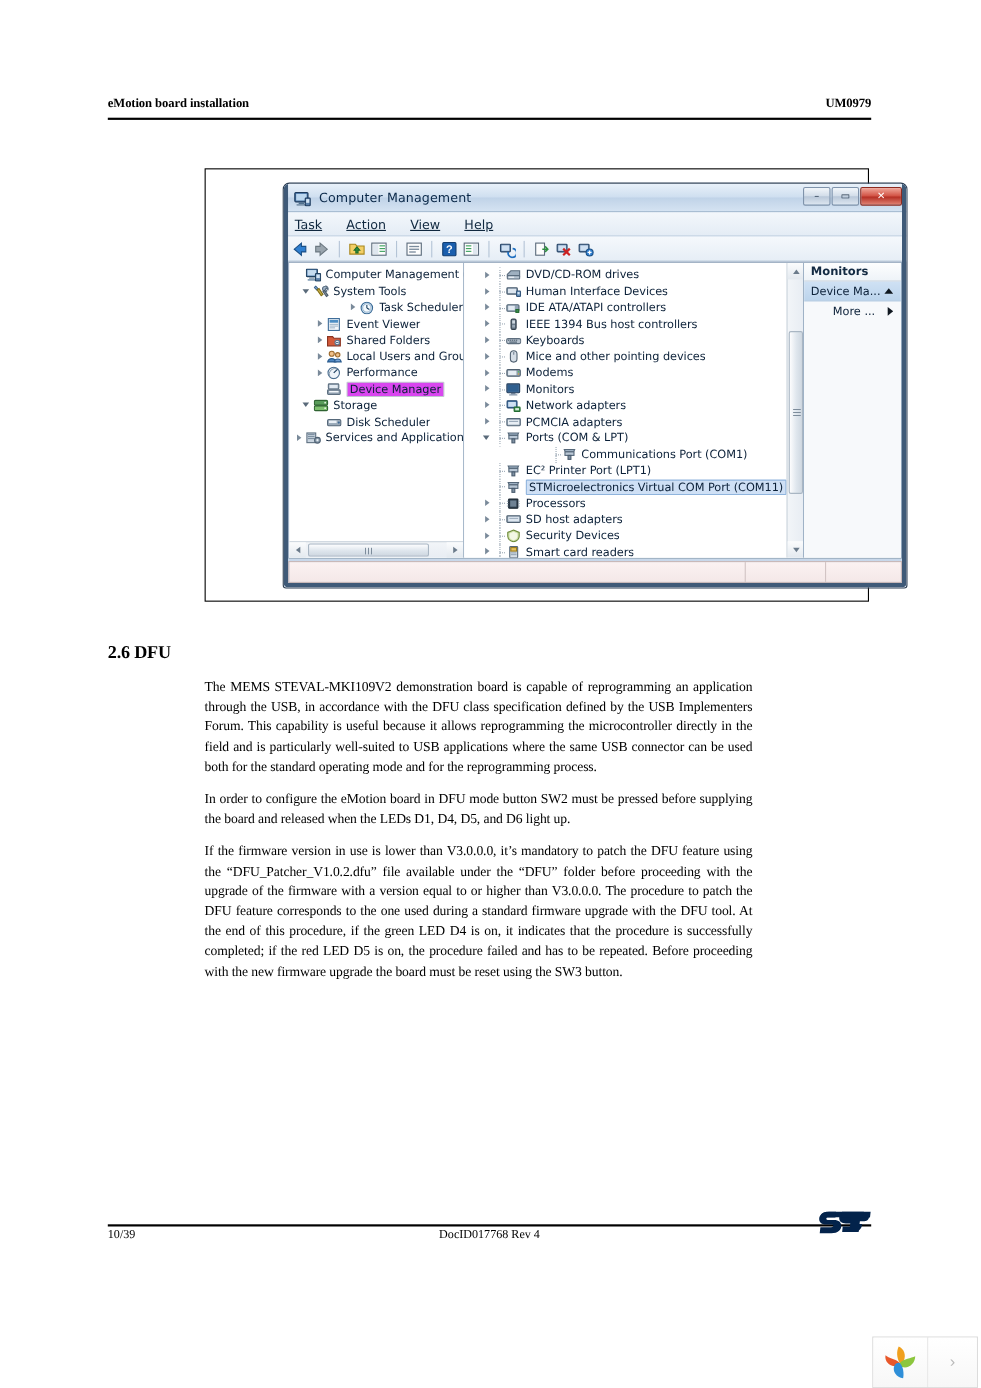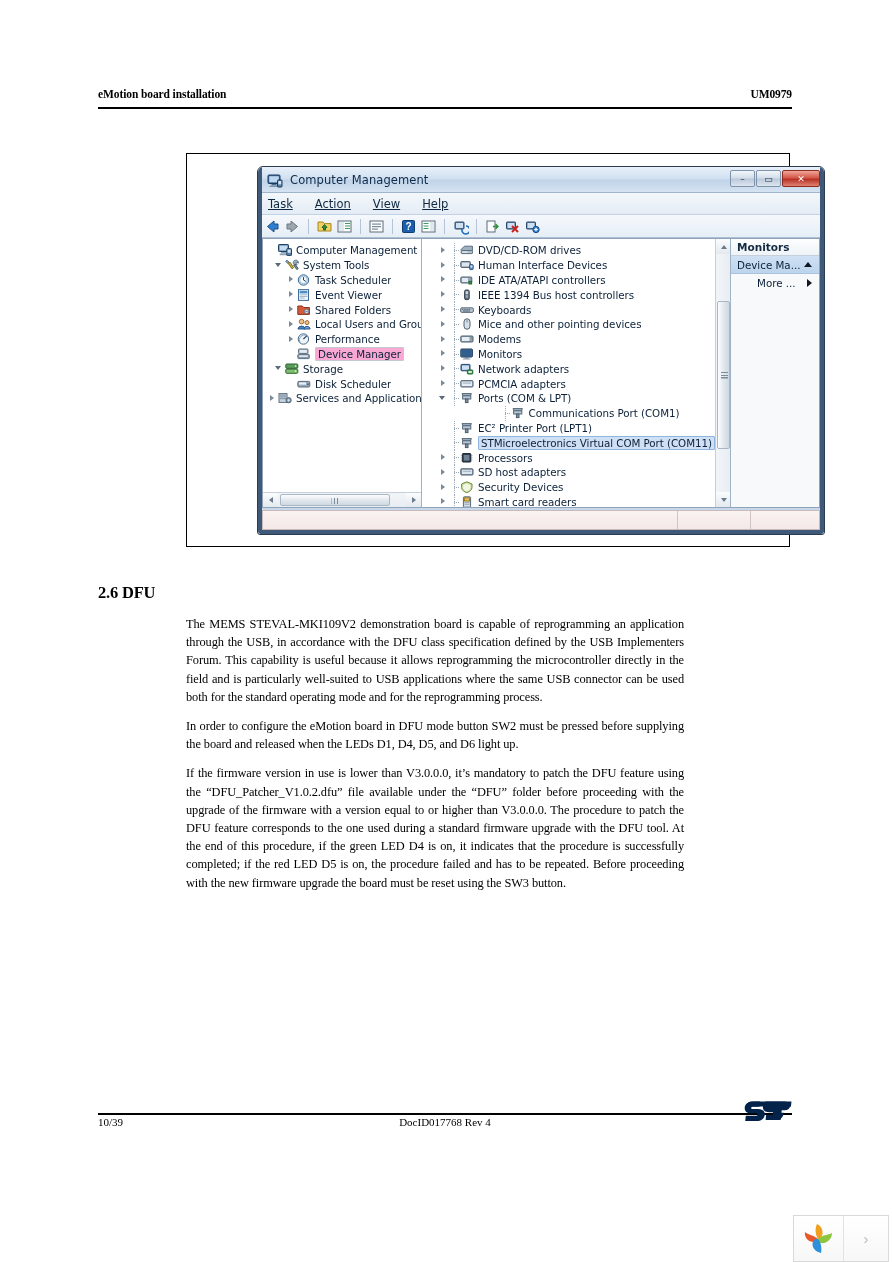--- a/index.html
+++ b/index.html
@@ -249,21 +249,21 @@
   }
   .tlabel { overflow: hidden; }
   .trow.sel .tlabel {
     background: #cfe0f5;
     border: 1px solid #8fb4dd;
     padding: 0 2px;
     border-radius: 1px;
     margin: -1px 0;
   }
   .trow.sel-gray .tlabel {
-    background: #f9a8d4;
+    background: #d946ef;
     border: 1px solid #c2c9d1;
     padding: 0 2px;
     border-radius: 1px;
     margin: -1px 0;
   }
   .dotline {
     width: 11px; height: 14.8px;
     flex: none;
     position: relative;
   }
@@ -635,21 +635,21 @@
                 <svg width="14" height="12" viewBox="0 0 14 12">
                     <path d="M2 1.2 l2.2 2.2 -1.2 1.2 -2.2 -2.2z" fill="#8ab1d8" stroke="#3c628b"></path>
                     <path d="M3.2 4.4 L7 9.8 l1.6 -1.2 -3.6 -5.4z" fill="#c9b24a" stroke="#836f16"></path>
                     <path d="M10.5 1.2 a2.4 2.4 0 1 0 1.6 4.3 l-1.4 -1.5 1.1 -1.1 1.4 1.4 a2.4 2.4 0 0 0 -2.7 -3.1z" fill="#9fb3c6" stroke="#5a6d80"></path>
                     <path d="M8.6 6 L11.8 10.6 l1.4 -1 -3.2 -4.6z" fill="#7e8f9f" stroke="#4b5a68"></path>
                   </svg>
               </span>
               <span class="tlabel">System Tools</span>
             </div>
 
-            <div class="trow" style="padding-left:19px;">
+            <div class="trow" style="padding-left:19px;justify-content:flex-end;">
               <span class="twist collapsed"></span>
               <span class="ticon">
                 <svg width="14" height="12" viewBox="0 0 14 12">
                     <circle cx="6.5" cy="6" r="5.2" fill="#dcecf8" stroke="#3a6a96" stroke-width="1"></circle>
                     <circle cx="6.5" cy="6" r="3.8" fill="#f4fafe" stroke="#6d93b5" stroke-width="0.6"></circle>
                     <path d="M6.5 6 V3.2 M6.5 6 l2.3 1.4" stroke="#1d3f60" stroke-width="1"></path>
                   </svg>
               </span>
               <span class="tlabel">Task Scheduler</span>
             </div>

